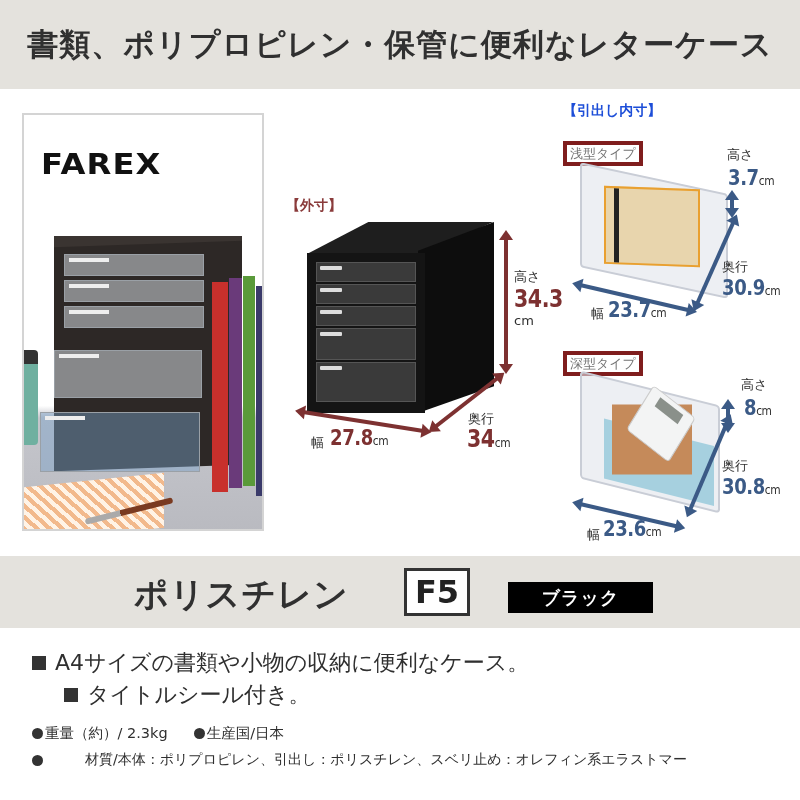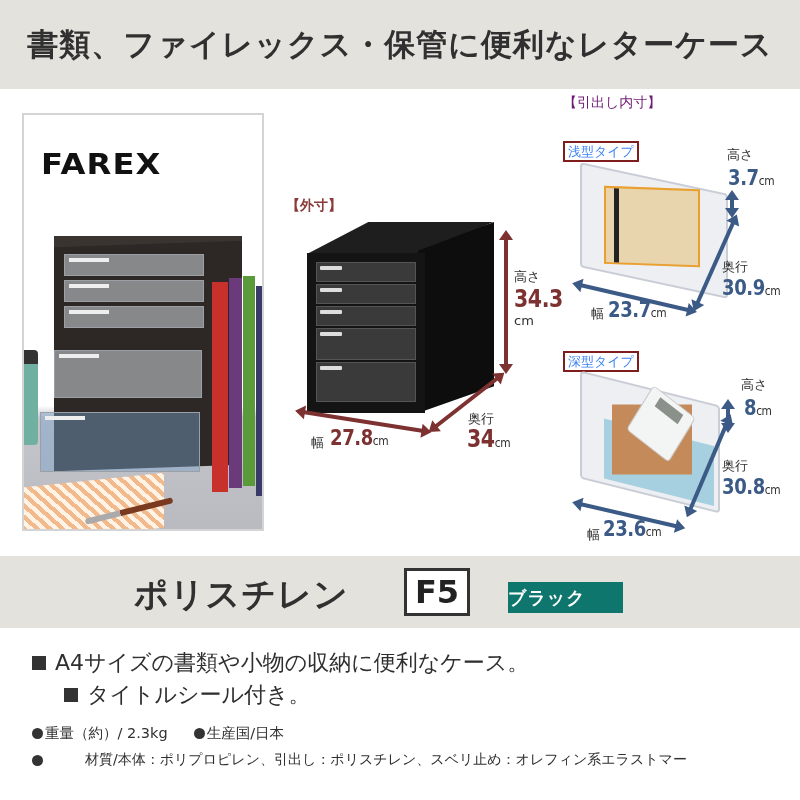--- a/index.html
+++ b/index.html
@@ -40,48 +40,48 @@
     .arrow.blue { background: #3b5a86; }
     .arrow.blue::before { border-right-color: #3b5a86; }
     .arrow.blue::after { border-left-color: #3b5a86; }
 
     .dim-label { position: absolute; font-size: 13px; color: #303030; }
     .dim-num { position: absolute; font-weight: bold; font-size: 22px; color: #7d3131; transform: scaleX(0.82); transform-origin: left; letter-spacing: -0.5px; }
     .dim-num.blue { color: #3b5a86; }
     .dim-unit { font-size: 13px; font-weight: normal; color: #303030; }
 
     
-    .inner-title { position: absolute; left: 563px; top: 94px; font-size: 14px; font-weight: normal; color: #701a75; }
-    .type-box { position: absolute; font-size: 13px; border: 2px solid #7f1d1d; padding: 0 3px; line-height: 17px; background: #fff; color: #3b82f6; }
+    .inner-title { position: absolute; left: 563px; top: 102px; font-size: 14px; font-weight: bold; color: #1d4ed8; }
+    .type-box { position: absolute; font-size: 13px; border: 4px solid #7f1d1d; padding: 0 3px; line-height: 17px; background: #fff; color: #737373; }
     .tray { position: absolute; border: 2px solid #c9cdd6; background: rgba(225,228,235,0.6); border-radius: 4px; }
     .notebook { position: absolute; background: #e8d5ad; border: 2px solid #e9a030; }
     .notebook::before { content: ""; position: absolute; left: 8px; top: 0; width: 5px; height: 100%; background: #222; }
     .dnotebook { position: absolute; background: #c58a5a; }
     .calc { position: absolute; background: #f3f4f4; border: 1px solid #ccc; border-radius: 4px; }
     .calc::before { content: ""; position: absolute; left: 10px; top: 5px; width: 26px; height: 12px; background: #8a908a; }
     .bluesheet { position: absolute; background: #a6d0df; }
 
     
     .band-mid { position: absolute; left: 0; top: 556px; width: 800px; height: 72px; background: #e4e2dd; }
     .product-name { position: absolute; left: 134px; top: 572px; font-size: 34px; font-weight: bold; color: #303030; letter-spacing: 1px; }
     .model-box { position: absolute; left: 404px; top: 568px; width: 66px; height: 48px; border: 3px solid #333; background: #fff; text-align: center; font-size: 32px; font-weight: bold; line-height: 42px; color: #222; }
-    .color-badge { position: absolute; left: 508px; top: 582px; width: 115px; height: 31px; background: #0f766e; color: #fff; font-size: 18px; font-weight: bold; line-height: 31px; letter-spacing: 1px; }
+    .color-badge { position: absolute; left: 508px; top: 582px; width: 145px; height: 31px; background: #000000; color: #fff; text-align: center; font-size: 18px; font-weight: bold; line-height: 31px; letter-spacing: 1px; }
 
     
     .feature { position: absolute; left: 32px; font-size: 22px; color: #2f2f2f; display: flex; align-items: center; }
     .feature .sq { display: inline-block; width: 14px; height: 14px; background: #333; margin-right: 9px; }
     .spec { position: absolute; left: 32px; font-size: 14.5px; color: #2f2f2f; display: flex; }
     .spec .dot { display: inline-block; width: 11px; height: 11px; border-radius: 50%; background: #333; margin-right: 2px; align-self: center; }
     .spec .gap { display: inline-block; width: 26px; }
   </style>
 </head>
 <body>
 
 <div class="band-top"></div>
-<div class="headline">書類、ファイレックス・保管に便利なレターケース</div>
+<div class="headline">書類、ポリプロピレン・保管に便利なレターケース</div>
 
 <div class="photo">
   <div class="logo">FAREX</div>
   <div class="photo-scene">
     <div class="ph-tumbler"></div>
     <div class="ph-cabinet-top"></div>
     <div class="ph-cabinet"></div>
     <div class="ph-drawer" style="top:24px;height:22px;">
         <span class="ph-handle"></span>
       </div>

